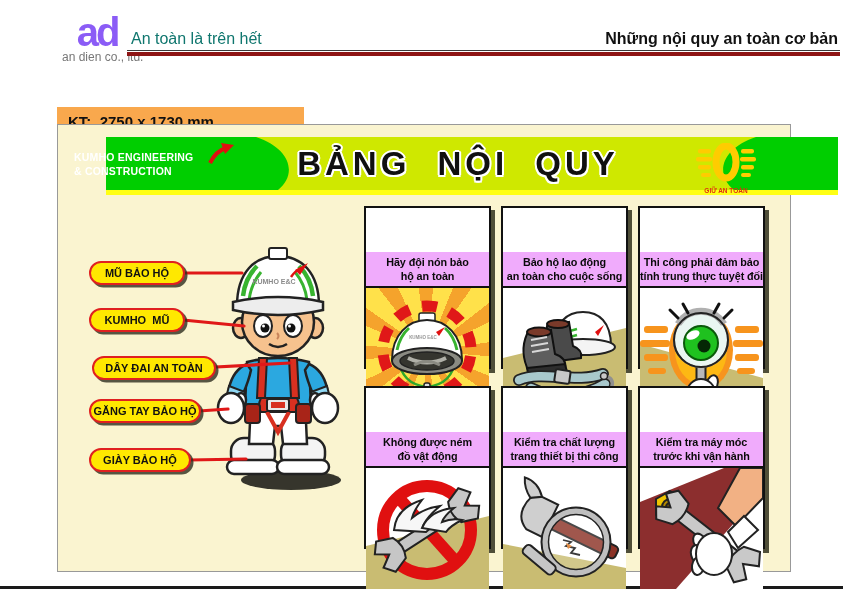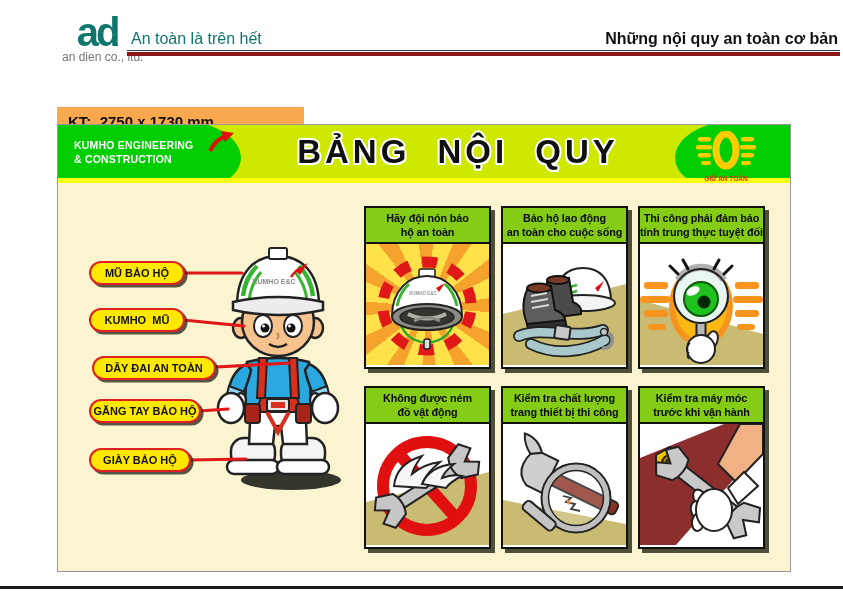--- a/index.html
+++ b/index.html
@@ -2,39 +2,39 @@
 <html><head>
 <meta charset="utf-8">
 <style>
   html,body{margin:0;padding:0;}
   body{
     width:843px;height:596px;position:relative;background:#ffffff;overflow:hidden;
     font-family:"Liberation Sans", sans-serif;
   }
   
   .logo{position:absolute;left:62px;top:12px;width:70px;text-align:center;}
-  .logo-text{font-size:40px;font-weight:bold;color:#0f766e;letter-spacing:-3px;line-height:40px;}
+  .logo-text{font-size:40px;font-weight:bold;color:#8b5cf6;letter-spacing:-3px;line-height:40px;}
   .logo-sub{font-size:12px;color:#777;margin-top:-2px;white-space:nowrap;}
   .slogan-left{position:absolute;left:131px;top:30px;font-size:16px;color:#0f766e;}
   .slogan-right{position:absolute;right:5px;top:30px;font-size:16px;font-weight:bold;color:#111;}
   .rule-thin{position:absolute;left:127px;right:3px;top:50px;height:1px;background:#3A3A3A;}
   .rule-red{position:absolute;left:127px;right:3px;top:52px;height:4px;background:#8E1515;}
   .size-label{
     position:absolute;left:57px;top:88px;width:247px;height:30px;background:#F9A84D;
     font-size:15px;font-weight:600;color:#111;line-height:30px;padding-left:11px;
     box-sizing:border-box;white-space:pre;margin-top:19px;
   }
   .bottom-line{position:absolute;left:0;right:0;top:586px;height:3px;background:#1A1A1A;}
 
   
   .board{
     position:absolute;left:57px;top:124px;width:732px;height:446px;
     background:#FAF4D0;border:1px solid #999;box-sizing:content-box;
   }
-  .board-header{position:absolute;left:0;top:0;width:732px;height:58px;}
+  .board-header{position:absolute;left:0;top:12px;width:732px;height:58px;padding-left:48px;}
   .board-title{
     position:absolute;left:150px;top:8px;width:500px;text-align:center;z-index:3;
     font-size:33px;font-weight:bold;color:#101010;letter-spacing:4px;word-spacing:14px;
     text-shadow:-2px 0 #fff,2px 0 #fff,0 -2px #fff,0 2px #fff,
                 -1.5px -1.5px #fff,1.5px -1.5px #fff,-1.5px 1.5px #fff,1.5px 1.5px #fff;
   }
   .company{position:absolute;left:16px;top:13px;z-index:3;color:#fff;font-weight:bold;
     font-size:10.5px;line-height:1.35;letter-spacing:.2px;}
   .kumho-arrow{position:absolute;left:150px;top:6px;z-index:3;}
   .o-logo{position:absolute;left:638px;top:6px;width:60px;z-index:3;text-align:center;}
@@ -53,24 +53,24 @@
   .pill5{left:31px;top:323px;width:102px;}
   .connector-layer{position:absolute;left:0;top:0;width:732px;height:446px;z-index:2;pointer-events:none;}
   .character{position:absolute;left:145px;top:105px;width:150px;height:265px;z-index:1;}
 
   
   .panel{
     position:absolute;width:127px;height:163px;background:#fff;border:2px solid #111;
     box-shadow:4px 4px 0 #4F4E38;box-sizing:border-box;z-index:1;
   }
   .panel-header{
-    height:36px;background:#84cc16;border-bottom:2px solid #111;
+    height:36px;background:#f0abfc;border-bottom:2px solid #111;
     display:flex;flex-direction:column;align-items:center;justify-content:center;
     font-size:10.8px;font-weight:bold;color:#0A0A0A;line-height:1.3;letter-spacing:-.1px;
-    text-align:center;box-sizing:border-box;
+    text-align:center;box-sizing:border-box;margin-top:44px;
   }
   .panel-body{position:relative;width:123px;height:121px;overflow:hidden;}
   .panel-body svg{position:absolute;left:0;top:0;}
   .sunburst{background:repeating-conic-gradient(from -8deg at 50% 52%, #F5A32C 0deg 13deg, #FFE14A 13deg 30deg);}
   .p-r1{top:81px;} .p-r2{top:261px;}
   .p-c1{left:306px;} .p-c2{left:443px;} .p-c3{left:580px;}
 </style>
 </head>
 <body>
 

